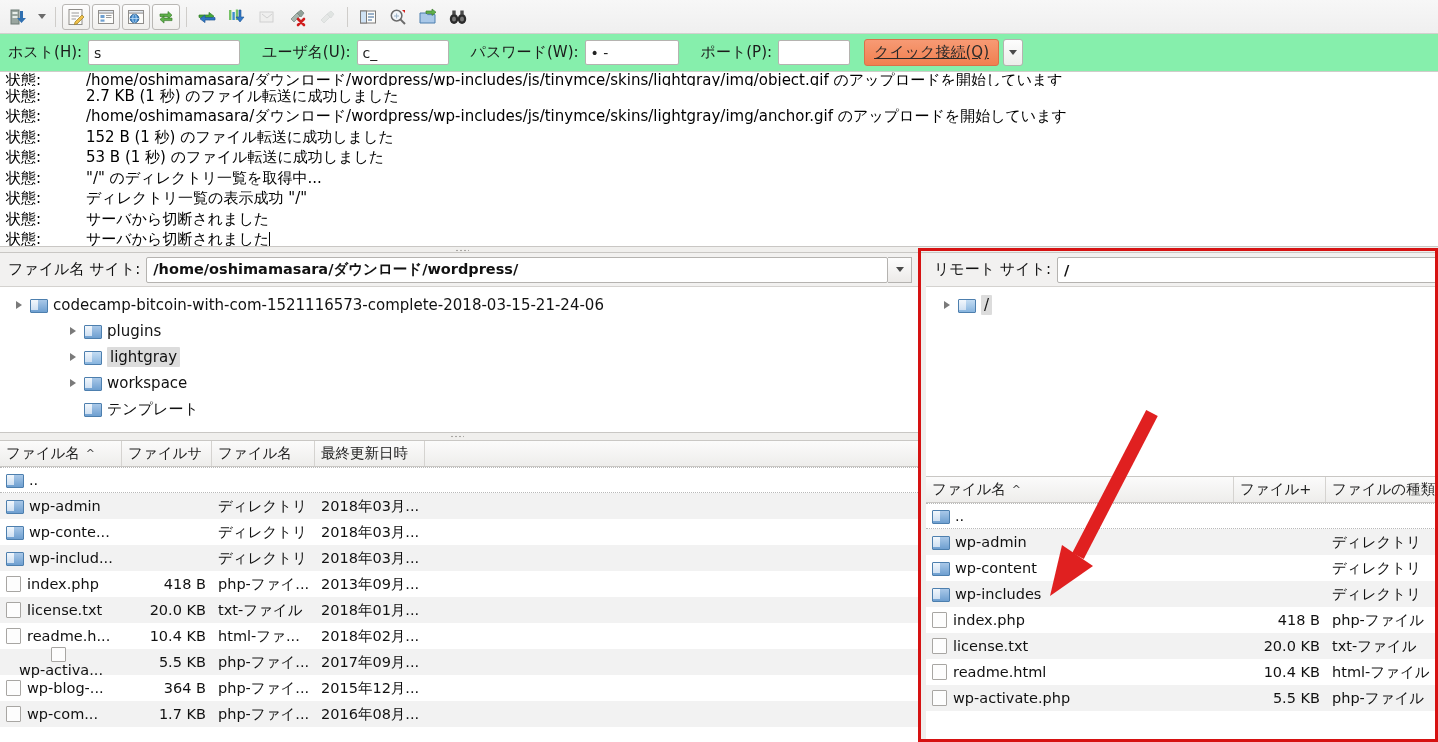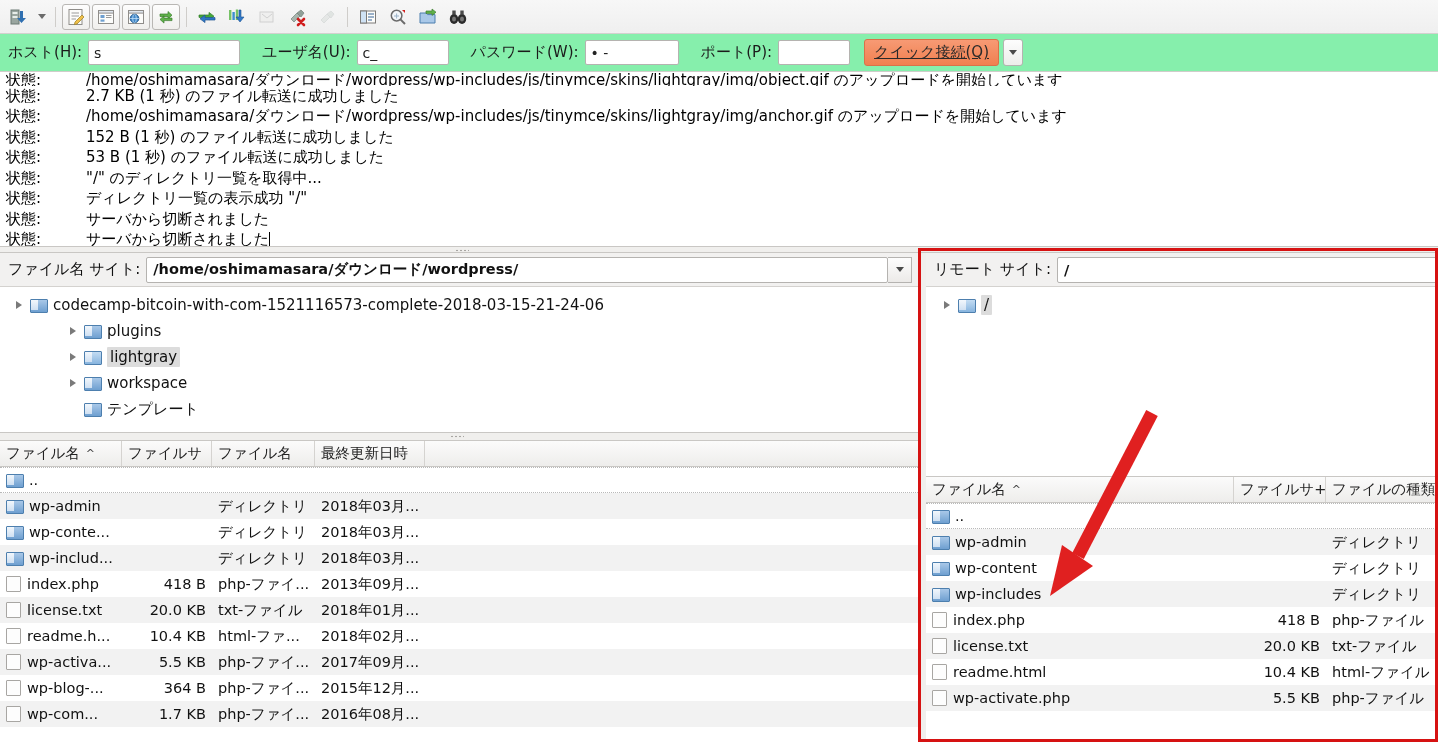--- a/index.html
+++ b/index.html
@@ -498,21 +498,21 @@
           <div class="cell" style="width: 122px;">
             <span class="file-ic"></span>
             <span>readme.h...</span>
           </div>
           <div class="cell num" style="width: 90px;">10.4 KB</div>
           <div class="cell" style="width: 103px;">html-ファ...</div>
           <div class="cell" style="width: 110px;">2018年02月...</div>
           <div class="cell" style="width: auto; flex: 1 1 0%;"></div>
         </div>
         <div class="frow alt">
-          <div class="cell" style="width: 122px;">
+          <div class="cell" style="width: 122px; flex-direction: column;">
             <span class="file-ic"></span>
             <span>wp-activa...</span>
           </div>
           <div class="cell num" style="width: 90px;">5.5 KB</div>
           <div class="cell" style="width: 103px;">php-ファイ...</div>
           <div class="cell" style="width: 110px;">2017年09月...</div>
           <div class="cell" style="width: auto; flex: 1 1 0%;"></div>
         </div>
         <div class="frow">
           <div class="cell" style="width: 122px;">
@@ -554,21 +554,21 @@
           </div>
         </div>
     </div>
 
     <div class="listhdr">
       <div class="hcell" style="width:308px">
         <span>ファイル名</span>
         <span class="sortcaret">^</span>
       </div>
       <div class="hcell" style="width:92px">
-        <span>ファイルサ+</span>
+        <span>ファイル+</span>
       </div>
       <div class="hcell" style="flex:1;border-right:none">
         <span>ファイルの種類</span>
       </div>
     </div>
 
     <div class="rows" id="remote-rows" style="height:235px">
         <div class="frow dotted">
           <div class="cell" style="width: 308px;">
             <span class="folder-ic"></span>

